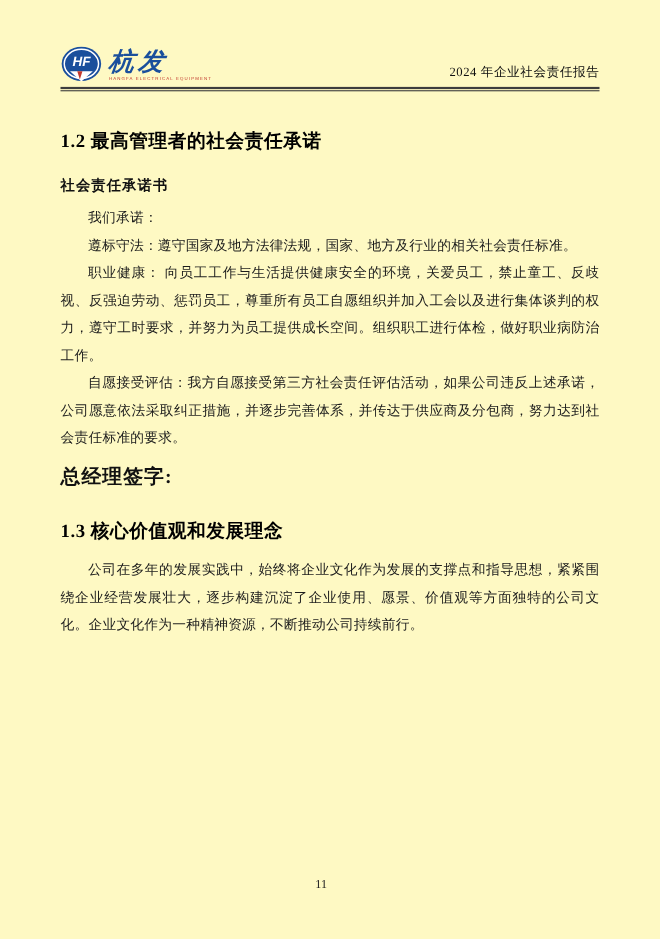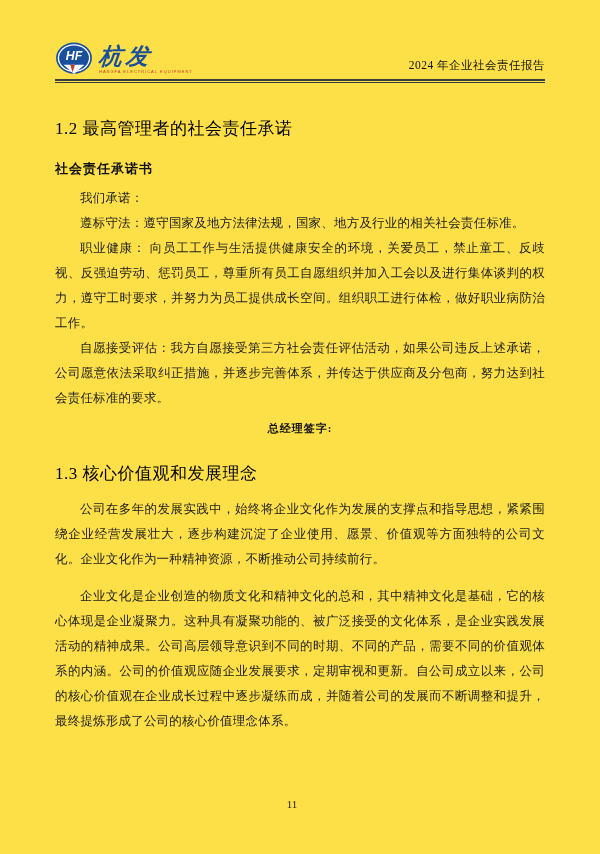--- a/index.html
+++ b/index.html
@@ -1,20 +1,20 @@
 <!DOCTYPE html>
 <html lang="zh"><head>
 <meta charset="utf-8">
 <style>
   html,body{margin:0;padding:0;background:#ffffff;}
   .page{
     position:relative;
     width:600px;height:854px;
     margin:0 auto;
-    background:#fde047;
+    background:#fef9c3;
     font-family:"Liberation Serif","DejaVu Serif",serif;
     color:#1c1c1c;
     box-sizing:border-box;
     padding:26px 55px 0 55px;
     overflow:hidden;
   }
   
   .header{display:flex;justify-content:space-between;align-items:flex-end;height:50px;}
   .logo{display:flex;align-items:center;gap:6px;}
   .logo-mark{width:38px;height:34px;flex:0 0 auto;}
@@ -33,36 +33,36 @@
     font-size:11.5px;font-weight:normal;color:#111;
     padding-bottom:3px;letter-spacing:0.5px;
   }
   .header-rule{
     margin-top:3px;height:1px;
     border-top:2px solid #3d3d3d;
     border-bottom:1.5px solid #3d3d3d;
   }
   
   .h1{
-    font-size:17px;font-weight:normal;color:#000;
+    font-size:17px;font-weight:bold;color:#000;
     margin:34px 0 0 0;letter-spacing:0.5px;
   }
   .h1.second{margin-top:26px;}
   .subtitle{
     text-align:left;font-weight:bold;font-size:13px;color:#111;
     margin:20px 0 8px 0;letter-spacing:1px;
   }
   .para{
     font-size:12.5px;line-height:25px;margin:0;
     text-align:justify;text-indent:2em;color:#1c1c1c;
     letter-spacing:0.2px;
   }
   .sec13 .para{margin-top:12px;}
   .signature{
-    text-align:center;font-weight:bold;font-size:11px;color:#111;
+    font-weight:bold;font-size:18px;color:#111;
     margin:10px 0 0 0;letter-spacing:1px;
   }
   
   .footer{
     position:absolute;left:0;right:16px;bottom:44px;
     text-align:center;font-size:11px;color:#222;
   }
 </style>
 </head>
 <body>
@@ -95,18 +95,17 @@
     <p class="para">我们承诺：</p>
     <p class="para">遵标守法：遵守国家及地方法律法规，国家、地方及行业的相关社会责任标准。</p>
     <p class="para">职业健康： 向员工工作与生活提供健康安全的环境，关爱员工，禁止童工、反歧视、反强迫劳动、惩罚员工，尊重所有员工自愿组织并加入工会以及进行集体谈判的权力，遵守工时要求，并努力为员工提供成长空间。组织职工进行体检，做好职业病防治工作。</p>
     <p class="para">自愿接受评估：我方自愿接受第三方社会责任评估活动，如果公司违反上述承诺，公司愿意依法采取纠正措施，并逐步完善体系，并传达于供应商及分包商，努力达到社会责任标准的要求。</p>
     <div class="signature">总经理签字:</div>
   </div>
 
   <div class="sec13">
     <h1 class="h1 second">1.3 核心价值观和发展理念</h1>
     <p class="para">公司在多年的发展实践中，始终将企业文化作为发展的支撑点和指导思想，紧紧围绕企业经营发展壮大，逐步构建沉淀了企业使用、愿景、价值观等方面独特的公司文化。企业文化作为一种精神资源，不断推动公司持续前行。</p>
-    <p class="para">企业文化是企业创造的物质文化和精神文化的总和，其中精神文化是基础，它的核心体现是企业凝聚力。这种具有凝聚功能的、被广泛接受的文化体系，是企业实践发展活动的精神成果。公司高层领导意识到不同的时期、不同的产品，需要不同的价值观体系的内涵。公司的价值观应随企业发展要求，定期审视和更新。自公司成立以来，公司的核心价值观在企业成长过程中逐步凝练而成，并随着公司的发展而不断调整和提升，最终提炼形成了公司的核心价值理念体系。</p>
   </div>
 
   <div class="footer">11</div>
 
 </div>
 
 </body></html>

